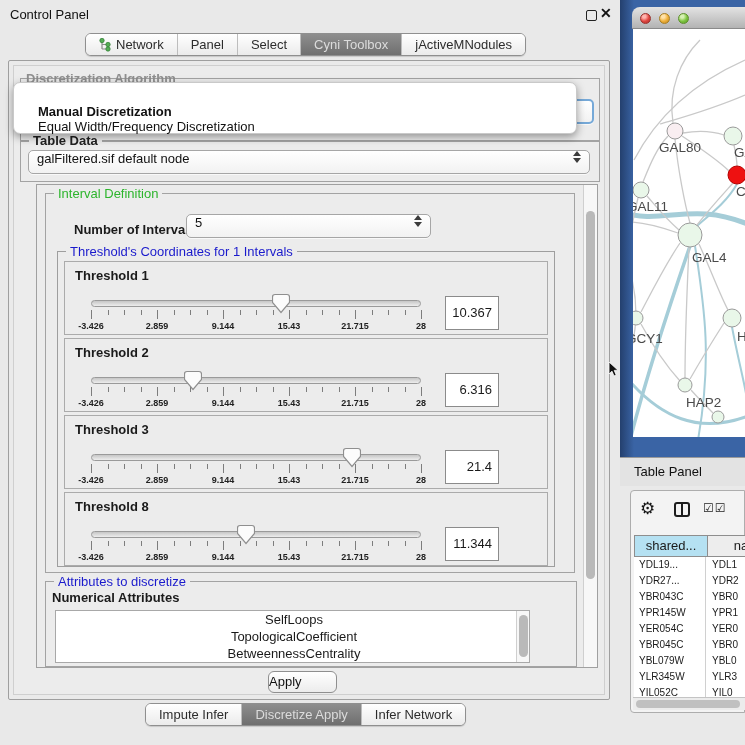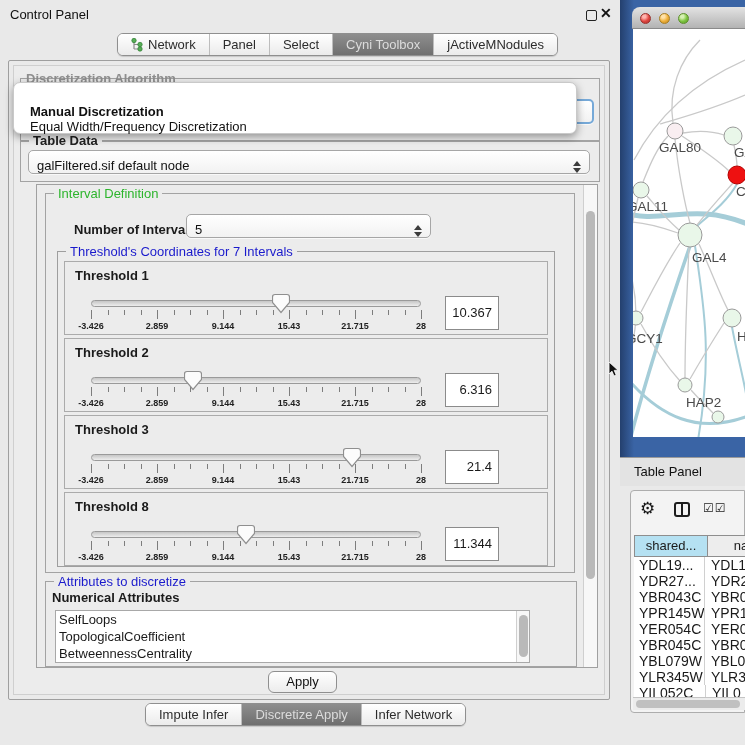--- a/index.html
+++ b/index.html
@@ -12,48 +12,48 @@
   #cp-title { left:10px; top:7px; font-size:13px; color:#111; }
   #float-icon { left:586px; top:10px; width:11px; height:11px; border:1.5px solid #222; border-radius:2px; cursor:pointer; }
   #close-icon { left:600px; top:5px; font-size:14px; font-weight:bold; color:#111; cursor:pointer; }
 
   
   .tabrow { display:flex; height:23px; border:1px solid #8f8f8f; border-radius:6px; overflow:hidden; background:#fdfdfd; box-shadow:0 1px 1px rgba(0,0,0,.15); }
   .tab { display:flex; align-items:center; padding:0 13px; font-size:13px; color:#2c2c2c; background:linear-gradient(#ffffff,#ebebeb); border-right:1px solid #bdbdbd; cursor:pointer; white-space:nowrap; }
   .tab:last-child { border-right:none; }
   .tab.selected { background:linear-gradient(#8e8e8e,#6f6f6f); color:#dcdcdc; }
   .tab .ticon { margin-right:5px; display:inline-flex; }
-  #top-tabs { left:85px; top:33px;margin-left:32px; }
+  #top-tabs { left:85px; top:33px; }
   #bottom-tabs { left:145px; top:703px; }
 
   
   #main-outer { left:8px; top:60px; width:602px; height:640px; border:1px solid #9f9f9f; background:#eaeaea; border-radius:2px; }
   #main-inner { left:13px; top:65px; width:592px; height:630px; border:1px solid #cfcfcf; background:#ececec; }
 
   .group { position:absolute; border:1px solid #a3a3a3; }
   .group-title { position:absolute; top:-8px; left:8px; background:#ececec; padding:0 4px; font-size:13px; white-space:nowrap; }
   .gt-green { color:var(--green_title); }
   .gt-blue  { color:var(--blue_title); }
   .gt-dark  { color:#222; font-weight:bold; }
 
-  .combo { position:absolute; background:linear-gradient(#ffffff,#f2f2f2); border:1px solid #a6a6a6; border-radius:5px; display:flex; align-items:flex-end; padding:0 8px; cursor:pointer; box-shadow:0 1px 0 rgba(255,255,255,.7); }
+  .combo { position:absolute; background:linear-gradient(#ffffff,#f2f2f2); border:1px solid #a6a6a6; border-radius:5px; display:flex; align-items:flex-start; padding:0 8px; cursor:pointer; box-shadow:0 1px 0 rgba(255,255,255,.7); }
   .combo .ctext { flex:1; font-size:13px; color:#111; overflow:hidden; white-space:nowrap; }
   .spinner { width:8px; display:flex; flex-direction:column; align-items:center; gap:2px; }
   .spin-up { width:0; height:0; border-left:4px solid transparent; border-right:4px solid transparent; border-bottom:5px solid #3c3c3c; }
   .spin-down { width:0; height:0; border-left:4px solid transparent; border-right:4px solid transparent; border-top:5px solid #3c3c3c; }
 
   
   #disc-alg-group { left:20px; top:78px; width:580px; height:64px; }
   #disc-alg-label { left:26px; top:71px; font-weight:bold; color:#8f8f8f; z-index:1; }
   #alg-combo { left:28px; top:99px; width:566px; height:25px; border:2px solid #76a9d8; z-index:1; }
 
   
   #alg-popup { left:13px; top:82px; width:564px; height:52px; background:#fff; border:1px solid #c9c9c9; border-radius:7px; box-shadow:0 3px 9px rgba(0,0,0,.38); z-index:20; }
   #alg-popup .ph { position:absolute; top:6px; left:0; right:0; text-align:center; color:#bcbcbc; font-size:13px; }
-  .alg-opt { position:absolute; left:0; right:3px; height:15px; font-size:13px; color:#111; padding-left:16px; cursor:pointer; white-space:nowrap; }
+  .alg-opt { position:absolute; left:20px; right:3px; height:15px; font-size:13px; color:#111; padding-left:4px; cursor:pointer; white-space:nowrap; }
   .alg-opt.bold { font-weight:bold; }
 
   
   #table-data-group { left:20px; top:140px; width:580px; height:42px; }
   #table-combo { left:28px; top:150px; width:562px; height:24px; }
 
   
   #scrollpane { left:36px; top:184px; width:562px; height:484px; border:1px solid #a0a0a0; background:#ececec; }
   .vscroll { position:absolute; background:#f7f7f7; border-left:1px solid #cfcfcf; }
   .vthumb { position:absolute; left:2px; width:9px; background:#b9b9b9; border-radius:5px; cursor:pointer; }
@@ -64,26 +64,26 @@
   #thr-group { left:20px; top:66px; width:498px; height:316px; border-color:#9e9e9e; }
 
   .thr-row { position:absolute; left:6px; width:484px; height:74px; border:1px solid #ababab; background:#ececec; }
   .thr-label { position:absolute; left:10px; top:6px; font-weight:bold; font-size:13px; }
   .thr-track { position:absolute; left:26px; top:38px; width:330px; height:7px; border:1px solid #9a9a9a; border-radius:4px; background:linear-gradient(#c6c6c6,#ededed); cursor:pointer; }
   .thr-thumb { position:absolute; top:31px; width:18px; height:21px; cursor:pointer; }
   .tick { position:absolute; width:1px; background:#7d7d7d; }
   .tick-label { position:absolute; font-size:9px; font-weight:bold; color:#222; transform:translateX(-50%); white-space:nowrap; }
   .thr-value { position:absolute; left:380px; top:34px; width:54px; height:34px; background:#fff; border:1px solid #8b8b8b; font-size:13px; text-align:right; padding:8px 6px 0 0; }
 
-  #attr-group { left:8px; top:396px; width:532px; height:86px; }
+  #attr-group { left:8px; top:396px; width:532px; height:86px;text-align:center; }
   #attr-list-label { position:absolute; left:6px; top:8px; font-weight:bold; }
   #attr-list { position:absolute; left:9px; top:28px; width:475px; height:53px; background:#fff; border:1px solid #a8a8a8; overflow:hidden; }
   .attr-item { height:17px; line-height:17px; padding-left:3px; font-size:13px; cursor:pointer; white-space:nowrap; }
 
-  #apply-btn { left:268px; top:671px; width:69px; height:22px; background:linear-gradient(#ffffff,#ececec); border:1px solid #8f8f8f; border-radius:6px; text-align:center; line-height:20px; font-size:13px; color:#111; cursor:pointer; }
+  #apply-btn { left:268px; top:671px; width:69px; height:22px; background:linear-gradient(#ffffff,#ececec); border:1px solid #8f8f8f; border-radius:6px; line-height:20px; font-size:13px; color:#111; cursor:pointer; }
 
   
   #desktop { left:620px; top:0; width:125px; height:457px; background:linear-gradient(90deg,#24406e 0px,#3a64a5 14px); }
   #net-window { left:632px; top:7px; width:113px; height:420px; }
   #net-titlebar { left:0; top:0; width:113px; height:22px; background:linear-gradient(#e3e3e3,#b3b3b3); border-radius:8px 0 0 0; border-bottom:1px solid #8a8a8a; }
   .traffic { position:absolute; top:6px; width:11px; height:11px; border-radius:50%; cursor:pointer; }
   #btn-close-mac { left:8px;  background:radial-gradient(circle at 35% 28%, #ffb3ad 0 18%, #e0443e 55%, #a8332e 100%); border:1px solid #99302c; }
   #btn-min-mac  { left:27px; background:radial-gradient(circle at 35% 28%, #ffe2a8 0 18%, #eeaf38 55%, #bb8524 100%); border:1px solid #a87e22; }
   #btn-max-mac  { left:46px; background:radial-gradient(circle at 35% 28%, #d6f0b2 0 18%, #7cc43f 55%, #5c9a2d 100%); border:1px solid #5d8f2c; }
   #net-canvas { left:1px; top:22px; width:112px; height:408px; background:#fff; }
@@ -94,21 +94,21 @@
   #gear-icon { left:640px; top:498px; font-size:17px; color:#161616; cursor:pointer; }
   #columns-icon { left:674px; top:502px; width:16px; height:15px; border:2px solid #1c1c1c; border-radius:3px; cursor:pointer; }
   #columns-icon div { position:absolute; left:5px; top:0; width:2px; height:11px; background:#1c1c1c; }
   #check-icons { left:703px; top:501px; font-size:12px; color:#222; letter-spacing:1px; cursor:pointer; }
 
   #tbl-header { left:634px; top:535px; height:22px; display:flex; }
   .th { border:1px solid #8e8e8e; border-left:none; font-size:13px; text-align:center; line-height:20px; overflow:hidden; white-space:nowrap; }
   .th:first-child { border-left:1px solid #8e8e8e; background:var(--header_blue); width:74px; }
   .th:last-child { background:#ededed; width:85px; }
   #tbl-rows { left:634px; top:557px; width:111px; height:140px; overflow:hidden; background:#fff; }
-  .trow { display:flex; height:16px; line-height:16px; font-size:14px; cursor:pointer; }
+  .trow { display:flex; height:16px; line-height:16px; font-size:10px; cursor:pointer; }
   .trow .c1 { width:74px; padding-left:5px; border-right:1px solid #d0d0d0; white-space:nowrap; overflow:hidden; }
   .trow .c2 { width:40px; padding-left:6px; white-space:nowrap; }
   #hscroll { left:633px; top:697px; width:112px; height:13px; background:#ececec; border-top:1px solid #c4c4c4; }
   #hthumb { position:absolute; left:3px; top:2px; width:104px; height:8px; background:#c0c0c0; border-radius:4px; cursor:pointer; }
 </style>
 </head>
 <body>
 
 <div id="control-panel" class="abs">
   <div id="cp-title" class="abs">Control Panel</div>
@@ -170,21 +170,21 @@
     </div>
     <div id="numint-label" class="abs">Number of Intervals</div>
     <div id="numint-combo" class="combo">
       <span class="ctext">5</span>
       <span class="spinner">
           <span class="spin-up"></span>
           <span class="spin-down"></span>
         </span>
     </div>
     <div id="thr-group" class="group">
-      <span class="group-title gt-blue">Threshold's Coordinates for 7 Intervals</span>
+      <span class="group-title gt-blue">Threshold's Coordinates for 1 Intervals</span>
       <div id="threshold-rows">
           <div class="thr-row" style="top: 9px;">
             <div class="thr-label">Threshold 1</div>
             <div class="thr-track"></div>
             <div class="tick" style="left: 26px; top: 48px; height: 9px;"></div>
             <div class="tick" style="left: 42.5px; top: 48px; height: 5px;"></div>
             <div class="tick" style="left: 59px; top: 48px; height: 5px;"></div>
             <div class="tick" style="left: 75.5px; top: 48px; height: 5px;"></div>
             <div class="tick" style="left: 92px; top: 48px; height: 9px;"></div>
             <div class="tick" style="left: 108.5px; top: 48px; height: 5px;"></div>

